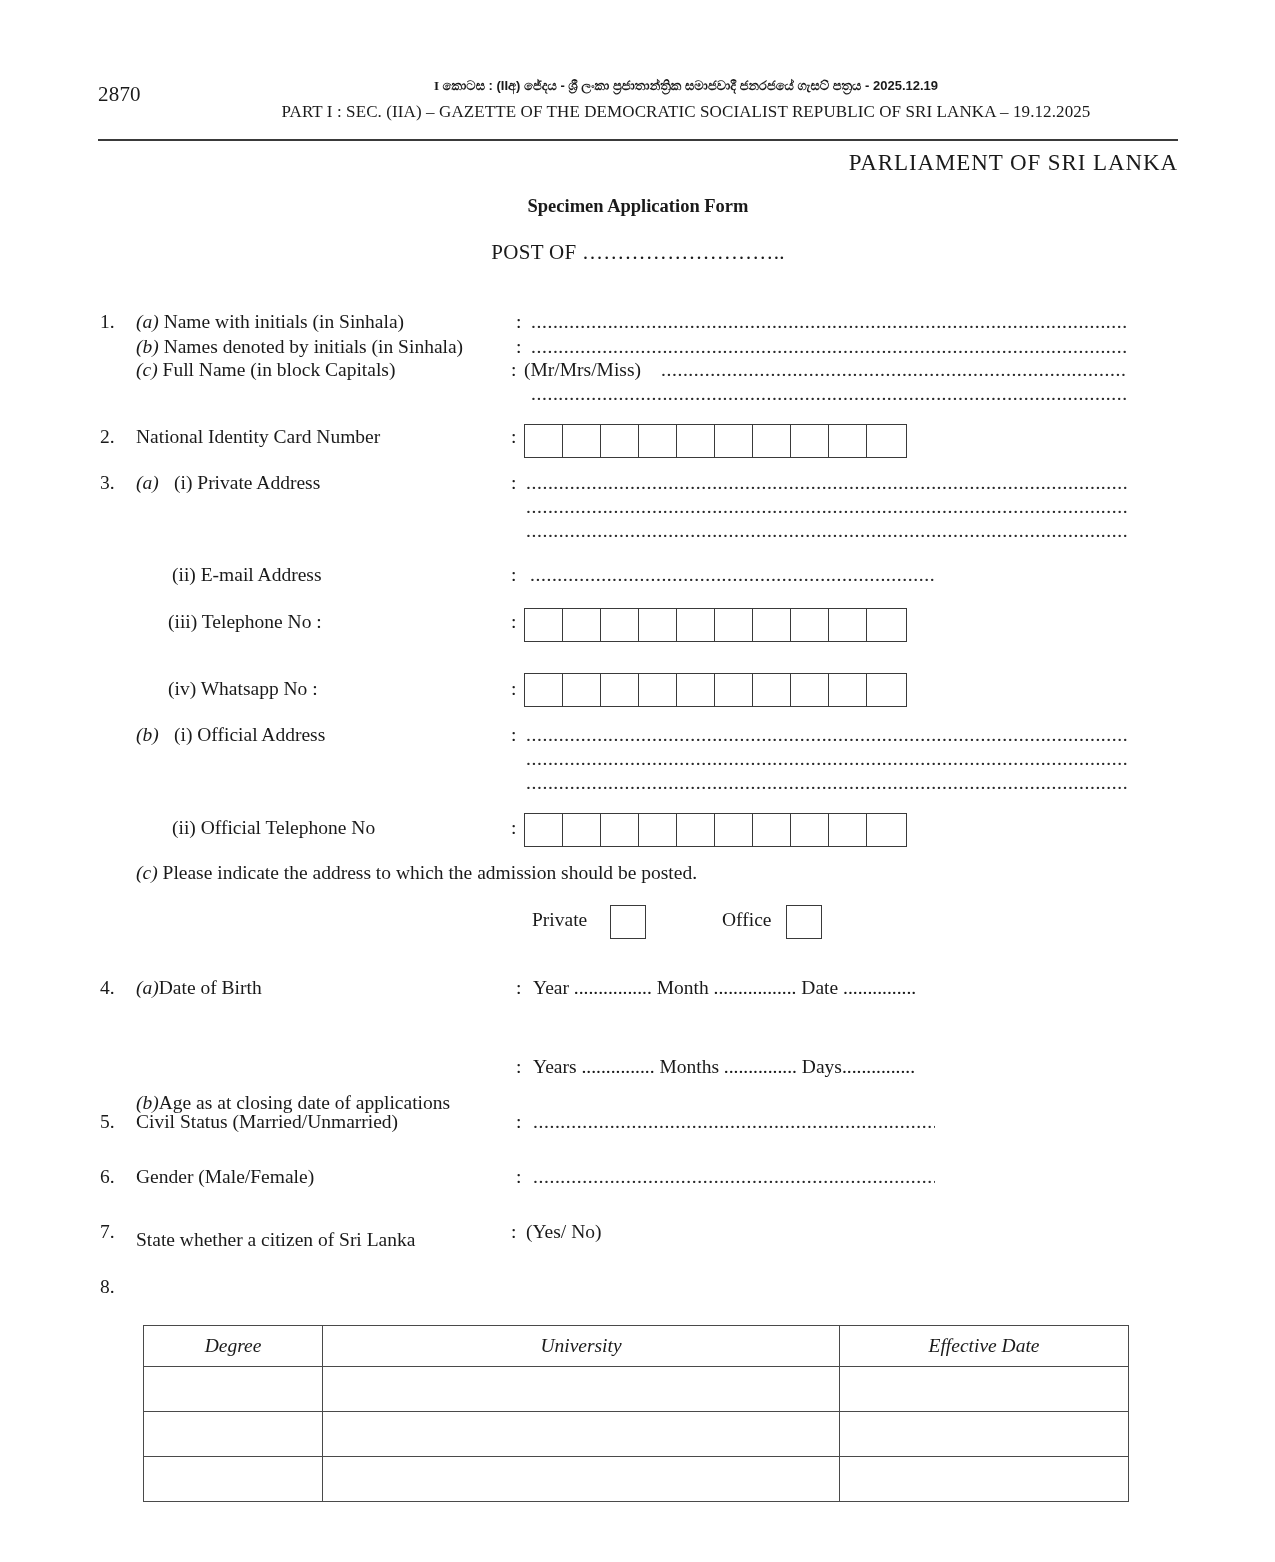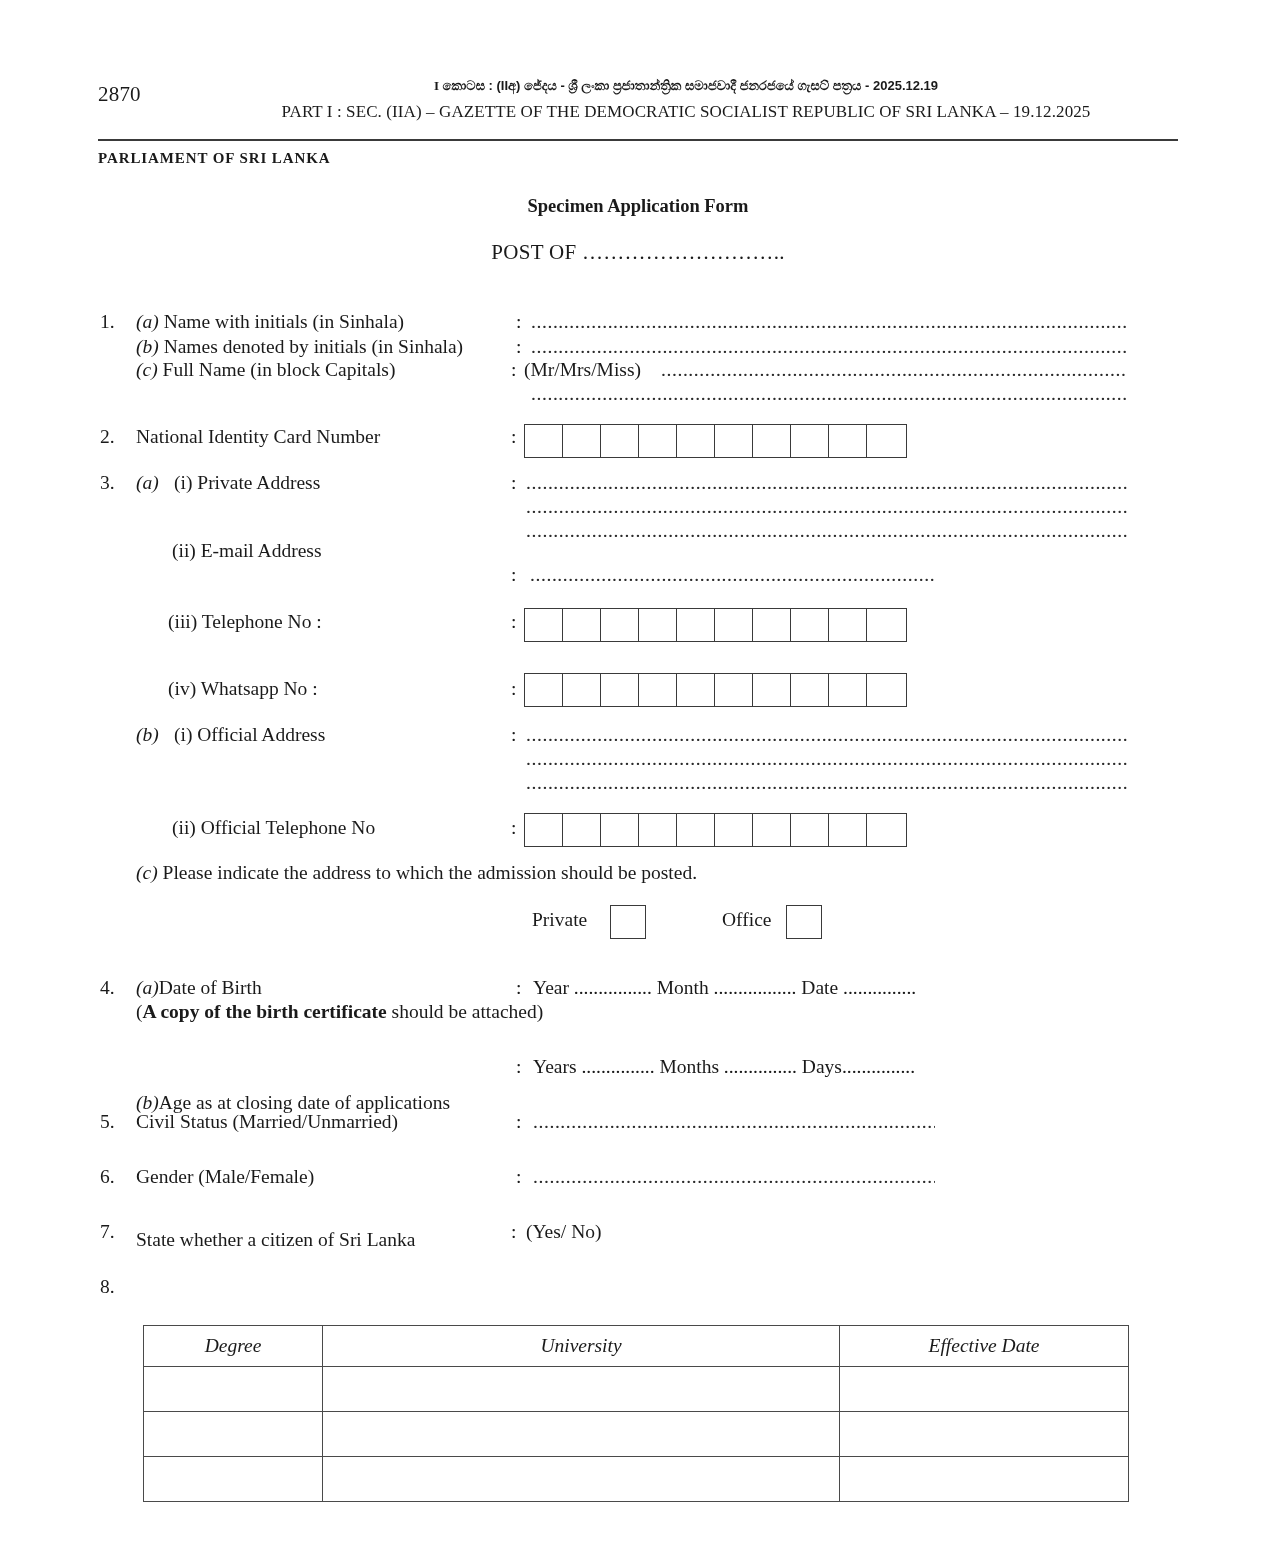--- a/index.html
+++ b/index.html
@@ -68,23 +68,23 @@
     height: 0;
     border-top: 2.6px solid #3a3a3a;
   }
 
   
   .title-main {
     position: absolute;
     left: 98px;
     top: 150px;
     width: 1080px;
-    text-align: left;
-    font-size: 15px;
-    font-weight: bold;
+    text-align: right;
+    font-size: 23px;
+    font-weight: normal;
     letter-spacing: 0.9px;
   }
   .title-sub {
     position: absolute;
     left: 98px;
     top: 196px;
     width: 1080px;
     text-align: center;
     font-size: 18.5px;
     font-weight: bold;
@@ -237,21 +237,21 @@
     </div>
 
   <div class="num" style="left:100px; top:472px;">3.</div>
   <div class="lbl ital" style="left:136px; top:472px;">(a)</div>
   <div class="lbl" style="left:174px; top:472px;">(i)  Private Address</div>
   <div class="colon" style="left:511px; top:472px;">:</div>
   <div class="dots" style="left:526px; top:472px; width:601px;">...............................................................................................................................</div>
   <div class="dots" style="left:526px; top:496px; width:601px;">...............................................................................................................................</div>
   <div class="dots" style="left:526px; top:520px; width:601px;">...............................................................................................................................</div>
 
-  <div class="lbl" style="left:172px; top:540px;">(ii)  E-mail Address</div>
+  <div class="lbl" style="left:172px; top:564px;">(ii)  E-mail Address</div>
   <div class="colon" style="left:511px; top:564px;">:</div>
   <div class="dots" style="left:530px; top:564px; width:405px;">...............................................................................................................................</div>
 
   <div class="lbl" style="left:168px; top:611px;">(iii)  Telephone No :</div>
   <div class="colon" style="left:511px; top:611px;">:</div>
   <div class="boxgrid" id="tel-grid" style="left: 524px; top: 608px; height: 34px; width: 383.2px;">
       <div class="cell"></div>
       <div class="cell"></div>
       <div class="cell"></div>
       <div class="cell"></div>
@@ -310,23 +310,20 @@
   <div class="lbl" style="left:722px; top:909px;">Office</div>
   <div class="tickbox" style="left:786px; top:905px;"></div>
 
   <div class="num" style="left:100px; top:977px;">4.</div>
   <div class="lbl" style="left:136px; top:977px;">
     <span class="ital">(a)</span><span>Date of Birth</span>
   </div>
   <div class="colon" style="left:516px; top:977px;">:</div>
   <div class="lbl" style="left:533px; top:977px;">Year ................ Month ................. Date ...............</div>
 
-  <div class="lbl" style="left:136px; top:1001px;">
-    <span>(</span><span class="bold">A copy of the birth certificate</span><span> should be attached)</span>
-  </div>
 
   <div class="lbl" style="left:136px; top:1092px;">
     <span class="ital">(b)</span><span>Age as at closing date of applications</span>
   </div>
   <div class="colon" style="left:516px; top:1056px;">:</div>
   <div class="lbl" style="left:533px; top:1056px;">Years ...............  Months  ...............  Days...............</div>
 
   <div class="num" style="left:100px; top:1111px;">5.</div>
   <div class="lbl" style="left:136px; top:1111px;">Civil Status (Married/Unmarried)</div>
   <div class="colon" style="left:516px; top:1111px;">:</div>

